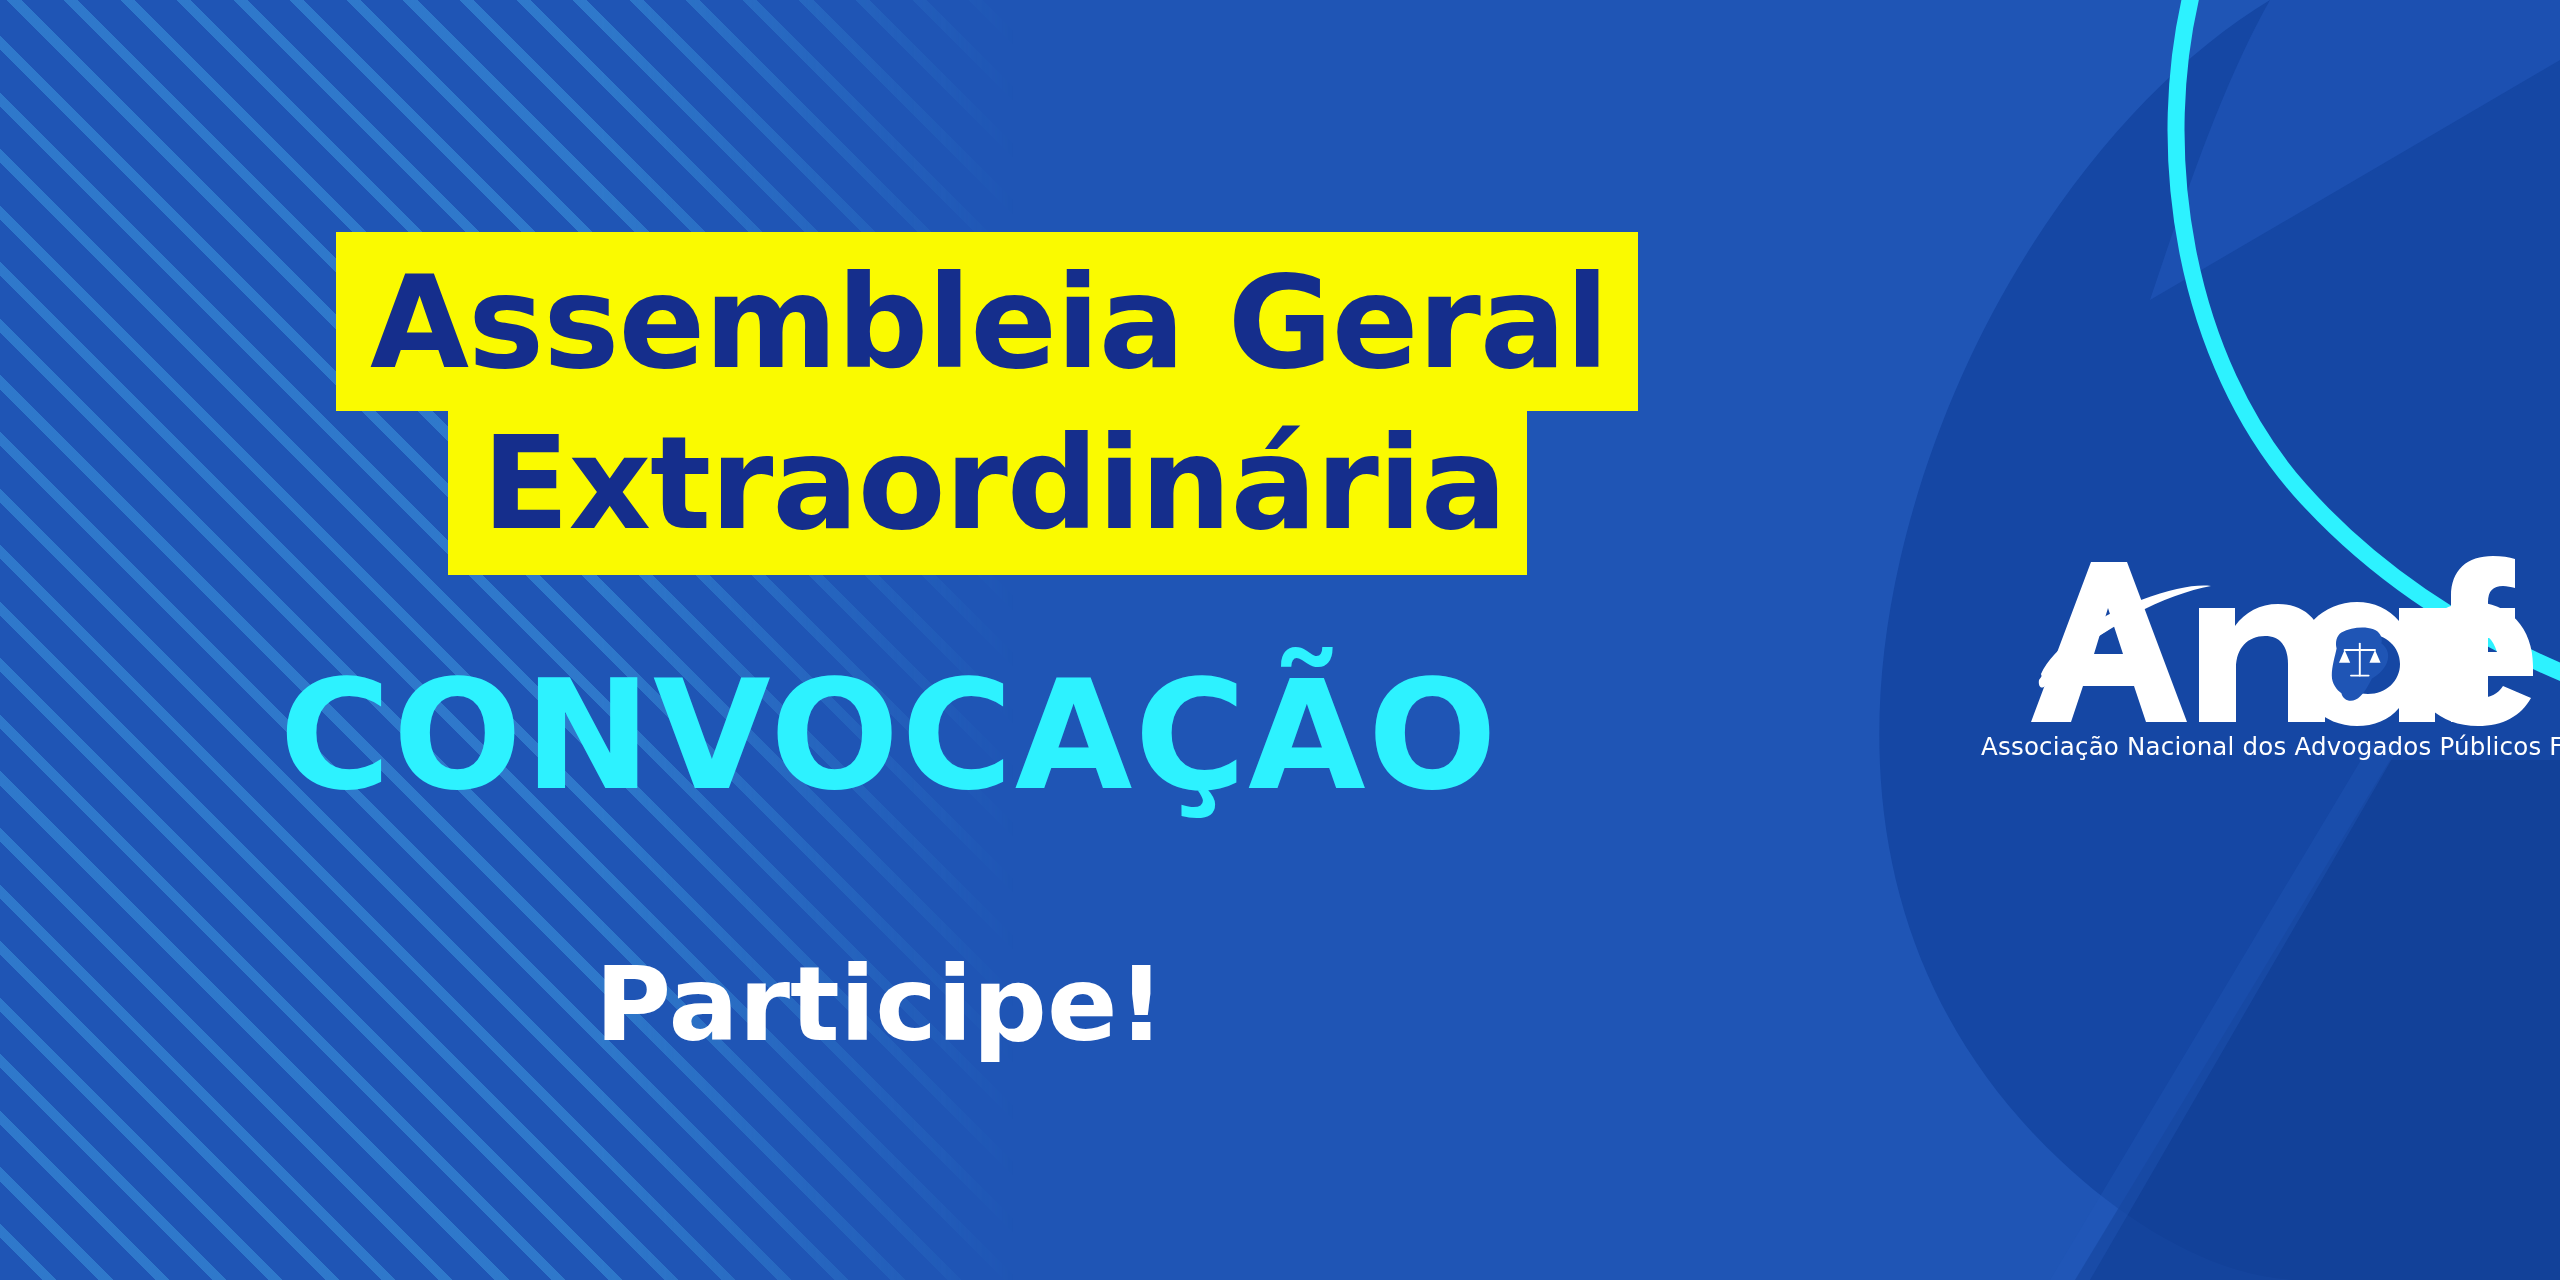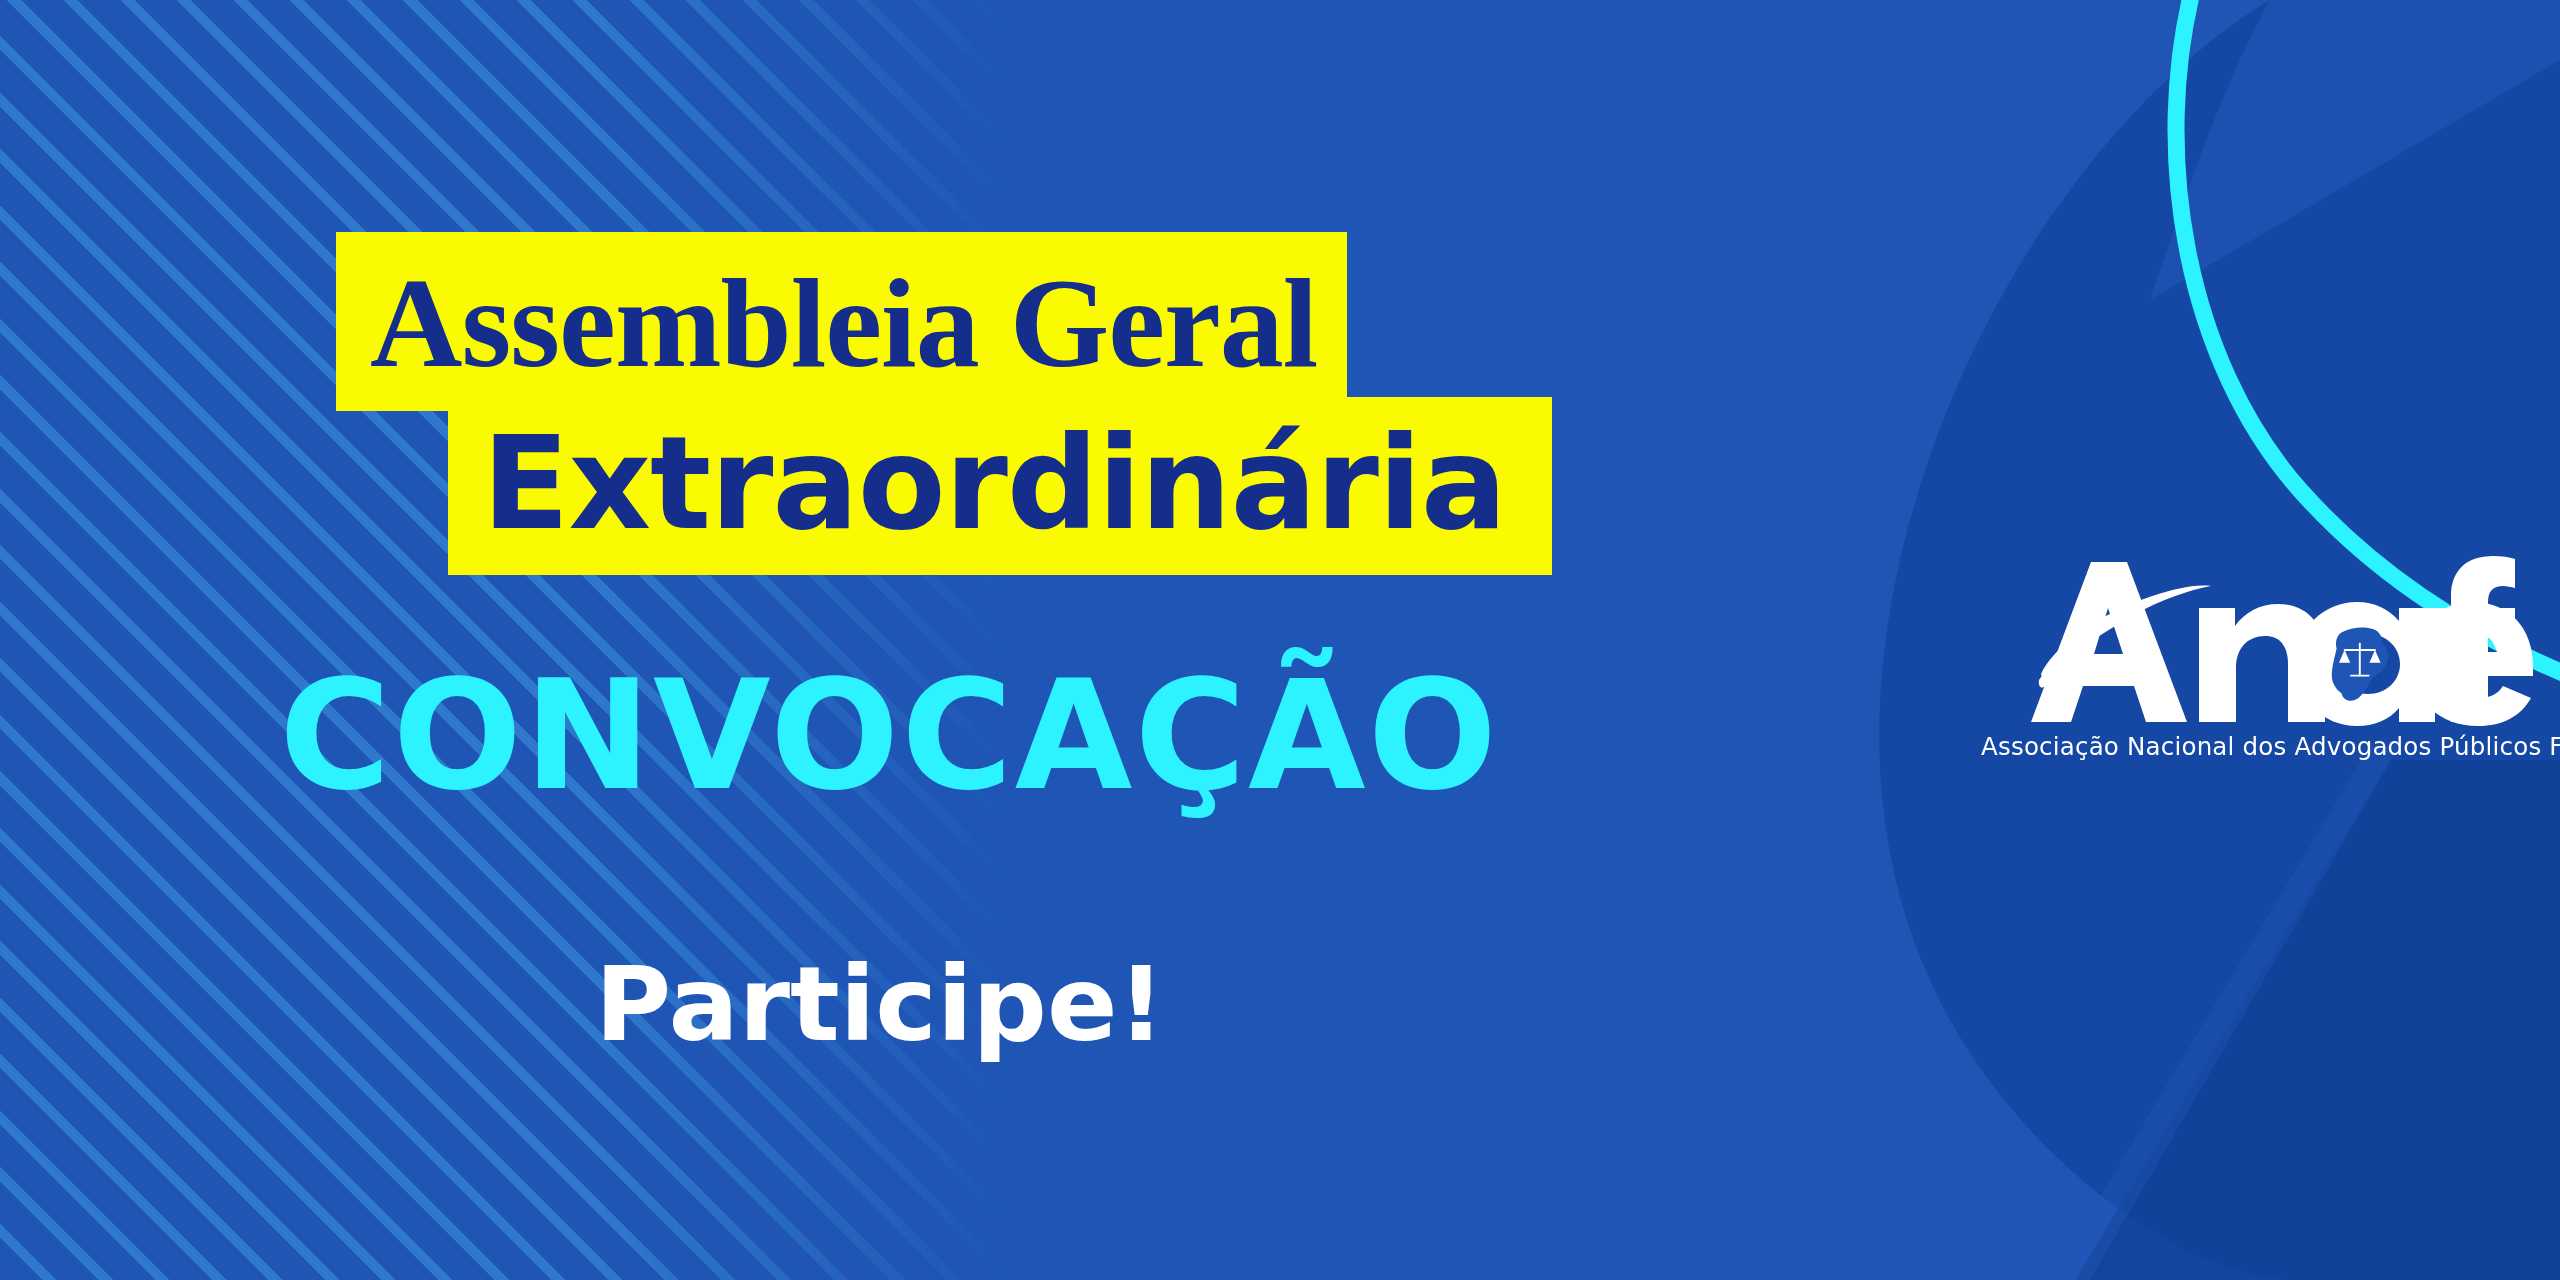--- a/index.html
+++ b/index.html
@@ -45,28 +45,27 @@
     font-family:"DejaVu Sans", sans-serif;
     font-weight:bold;
     font-style:normal;
     letter-spacing:-1px;
   }
   .hl-1{
     margin-left:336px;
     font-size:128px;
     line-height:1.02;
     padding:26px 30px 22px 34px;
-    font-family:Liberation Serif, serif;
   }
   .hl-2{
     margin-left:448px;
     margin-top:-14px;
     font-size:128px;
     line-height:1.02;
-    padding:22px 46px 26px 34px;
+    padding:22px 21px 26px 34px;
   }
 
   
   .convocacao{
     position:absolute;left:9px;top:660px;width:1760px;
     text-align:center;
     color:#2df2ff;
     font-family:"DejaVu Sans", sans-serif;
     font-weight:bold;
     font-size:152px;

